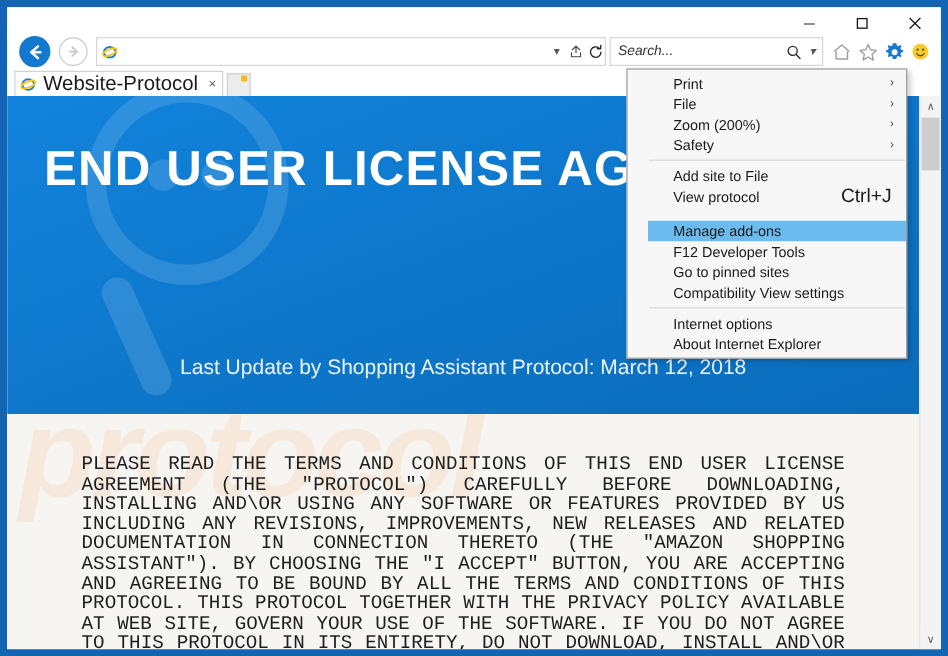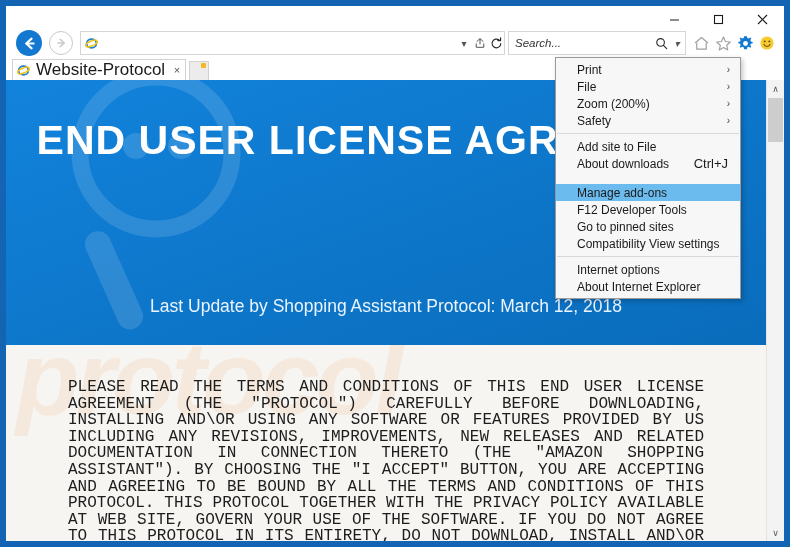--- a/index.html
+++ b/index.html
@@ -153,33 +153,33 @@
     width:17px;height:17px;display:flex;align-items:center;justify-content:center;
     font-size:9px;color:#5a5a5a;background:#f3f3f3;
   }
   #sb-thumb{
     position:absolute;left:1px;top:18px;width:15px;height:44px;background:#cdcdcd;
   }
   #sb-down{position:absolute;bottom:0;left:0;}
 
   
   #gear-menu{
-    position:absolute;left:549px;top:51px;width:186px;
+    position:absolute;left:516px;top:51px;width:234px;
     background:#f7f7f7;border:1px solid #9a9a9a;
     box-shadow:2px 2px 5px rgba(0,0,0,.22);
-    padding:3px 0 3px 0;box-sizing:border-box;z-index:50;
+    padding:3px 0 3px 17px;box-sizing:border-box;z-index:50;
   }
   .mi{
     position:relative;height:17px;display:flex;align-items:center;
     padding:0 8px 0 21px;font-size:12px;color:#1a1a1a;
     font-family:"Liberation Sans",sans-serif;white-space:nowrap;
   }
   .mi.sel{background:#6cbbef;margin-top:12px;}
   .mi .label{flex:1;}
-  .mi .accel{color:#1a1a1a;font-size:13px;padding-right:4px;text-align:right;}
+  .mi .accel{color:#1a1a1a;font-size:16px;padding-right:4px;text-align:right;}
   .mi .arrow{font-size:10px;color:#444;padding-right:2px;}
   .sep{height:1px;background:#d8d8d8;margin:4px 1px 4px 1px;}
 </style>
 </head>
 <body>
 
 <div id="window-frame">
   <div id="window-inner">
 
     <div id="titlebar">
@@ -339,21 +339,21 @@
         </div>
         <div class="mi">
           <span class="label">Safety</span>
           <span class="arrow">›</span>
         </div>
         <div class="sep"></div>
         <div class="mi">
           <span class="label">Add site to File</span>
         </div>
         <div class="mi">
-          <span class="label">About downloads</span>
+          <span class="label">View protocol</span>
           <span class="accel">Ctrl+J</span>
         </div>
         <div class="mi sel">
           <span class="label">Manage add-ons</span>
         </div>
         <div class="mi">
           <span class="label">F12 Developer Tools</span>
         </div>
         <div class="mi">
           <span class="label">Go to pinned sites</span>

